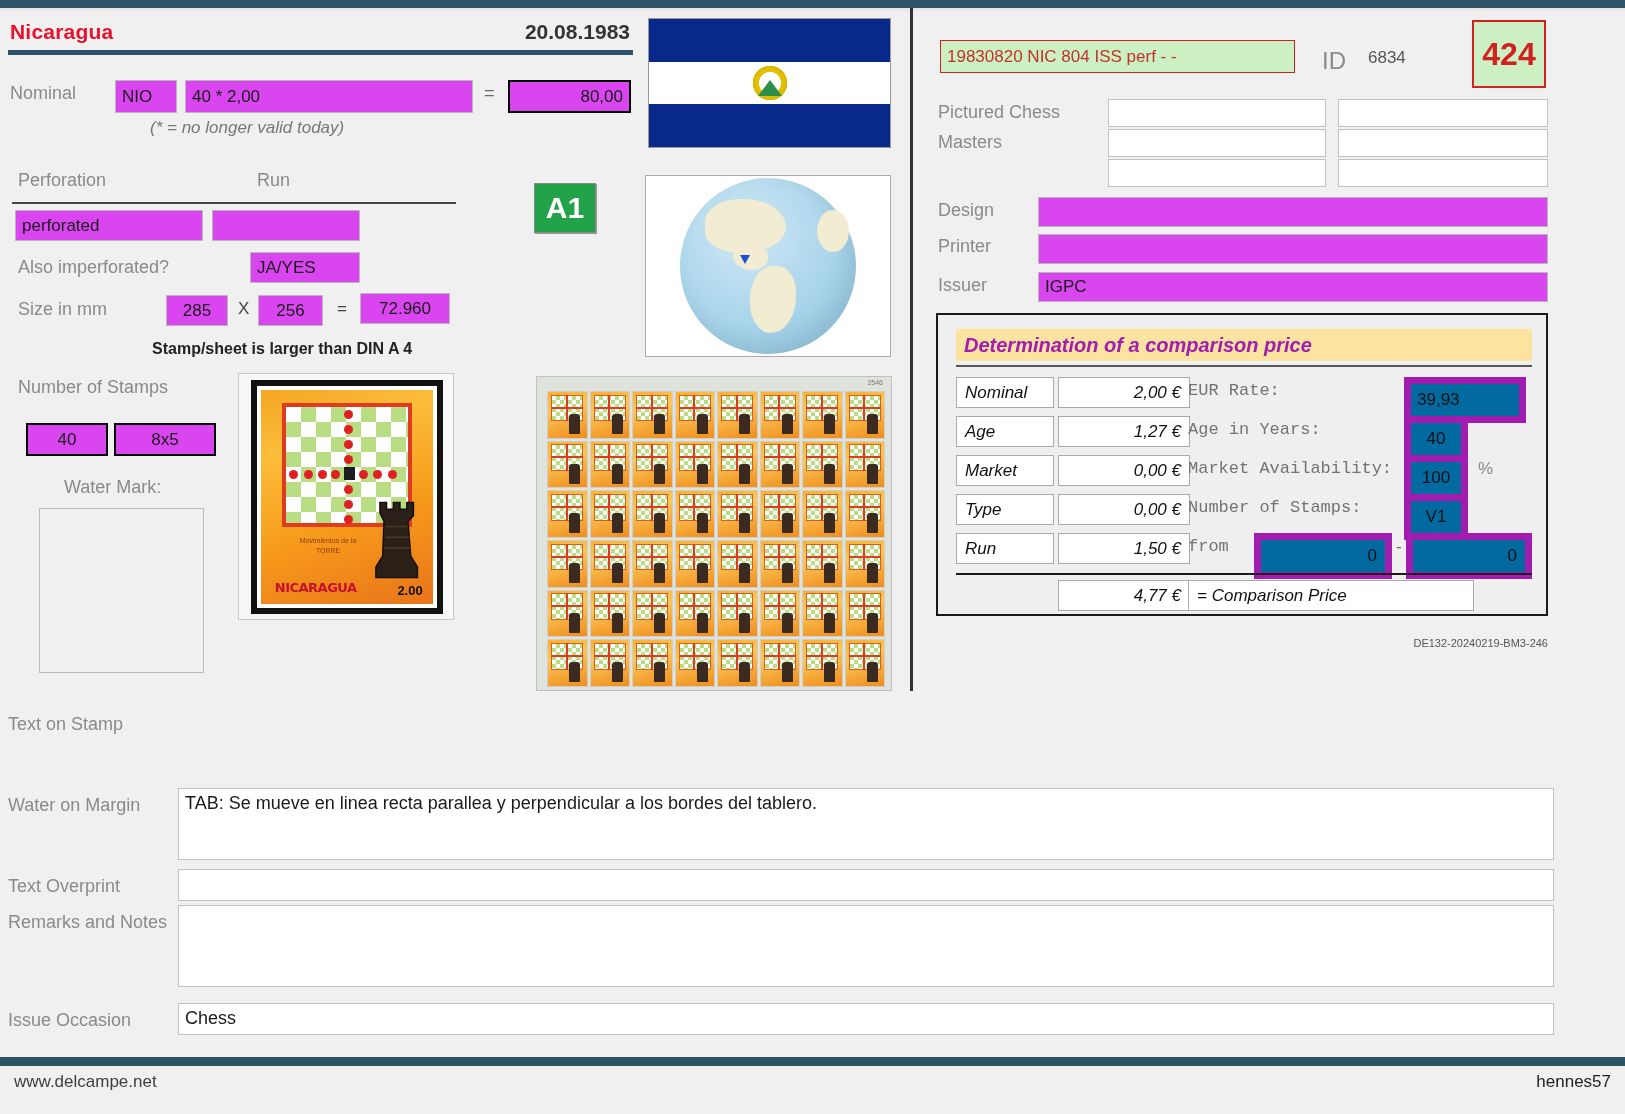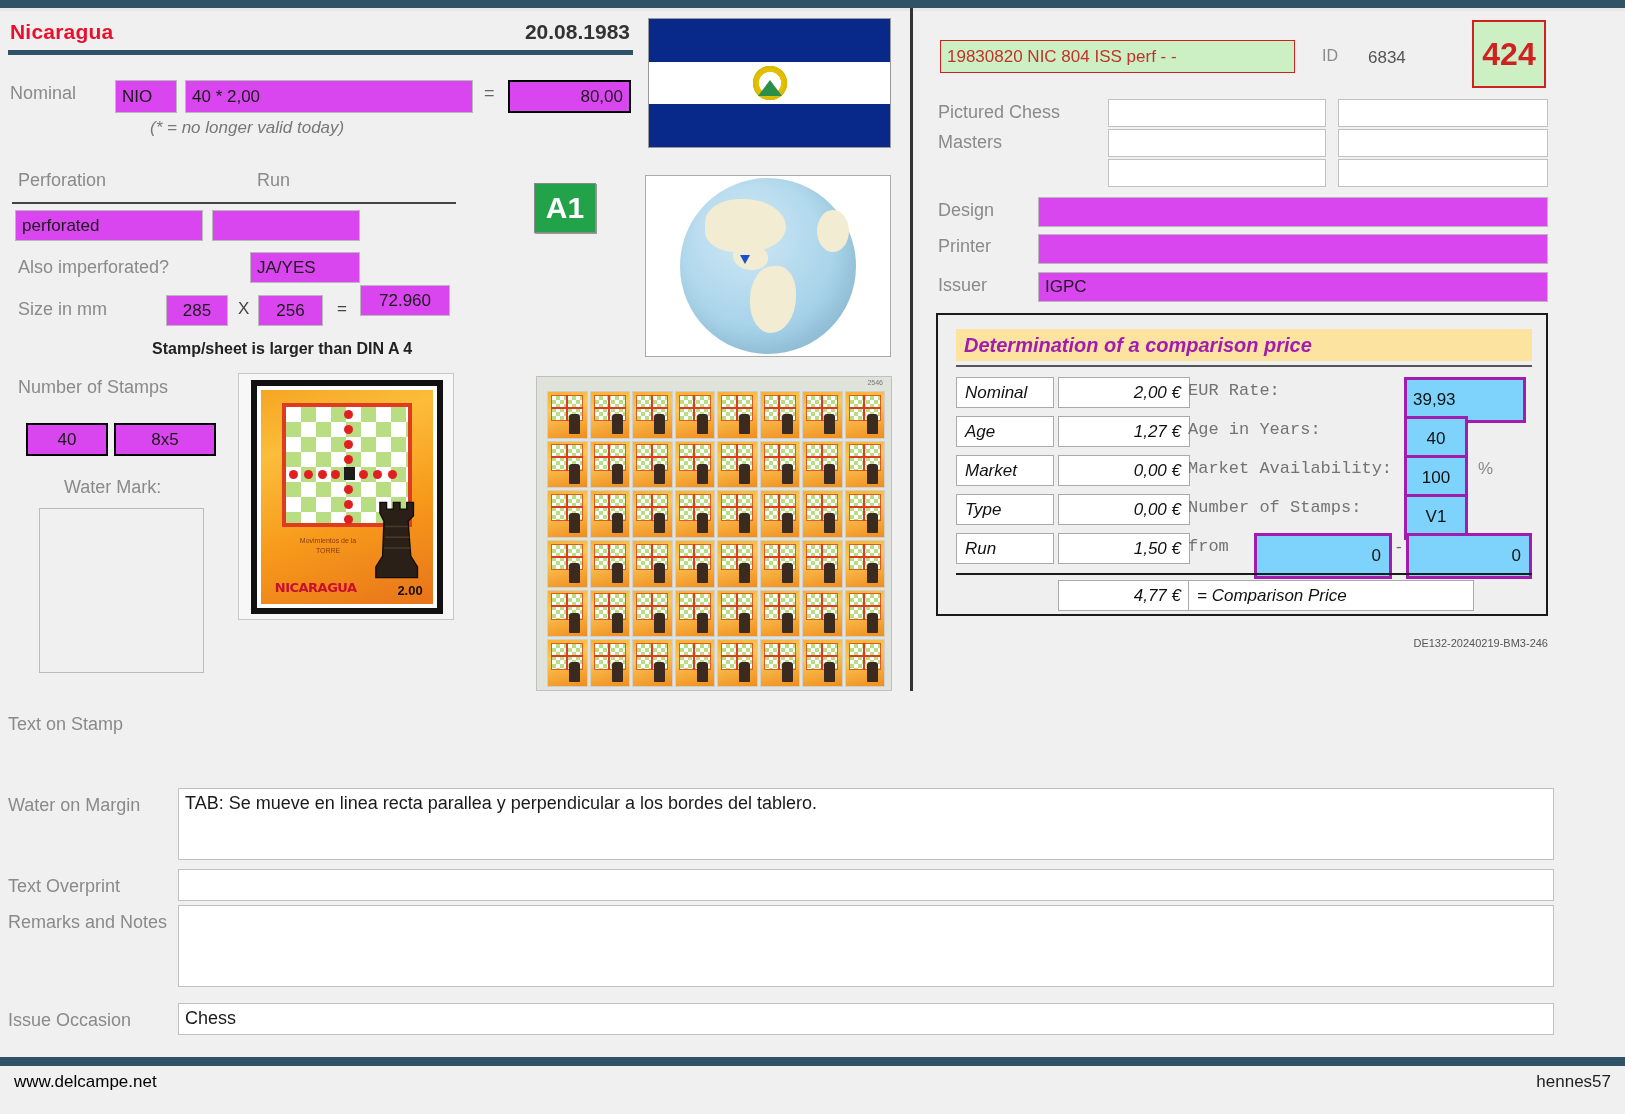--- a/index.html
+++ b/index.html
@@ -58,21 +58,21 @@
   #run-value { left:212px; top:210px; width:148px; height:31px; }
 
   #imperf-label { position:absolute; left:18px; top:257px; }
   #imperf-value { left:250px; top:252px; width:110px; height:31px; }
 
   #size-label { position:absolute; left:18px; top:299px; }
   #size-w { left:166px; top:295px; width:62px; height:31px; }
   #size-x { position:absolute; left:238px; top:299px; font-size:17px; color:#444; }
   #size-h { left:258px; top:295px; width:65px; height:31px; }
   #size-eq { position:absolute; left:337px; top:299px; font-size:17px; color:#444; }
-  #size-area { left:360px; top:285px; width:90px; height:31px; }
+  #size-area { left:360px; top:293px; width:90px; height:31px; }
   #din-note { position:absolute; left:152px; top:340px; font-size:16px; font-weight:bold; color:#222; }
 
   #numstamps-label { position:absolute; left:18px; top:377px; }
   #numstamps-count { left:26px; top:423px; width:82px; height:33px; border:2px solid #000; }
   #numstamps-grid { left:114px; top:423px; width:102px; height:33px; border:2px solid #000; }
   #watermark-label { position:absolute; left:64px; top:477px; }
   #watermark-box { position:absolute; left:39px; top:508px; width:165px; height:165px; background:#f0f0f0; border:1px solid #bbb; }
 
   
   #stamp-frame { position:absolute; left:238px; top:373px; width:216px; height:247px; background:#f7f7f7; border:1px solid #c8c8c8; }
@@ -138,21 +138,21 @@
       border-radius:3px 3px 1px 1px; }
   .sheet-code { position:absolute; right:8px; top:2px; font-size:7px; color:#777; }
 
   #vdivider { position:absolute; left:910px; top:8px; width:3px; height:683px; background:#333; }
 
   
   #ref-code {
     left:940px; top:40px; width:355px; height:33px;
     background:#ccf0c4; border:1px solid #d02020; color:#c0332a; font-size:17px;
   }
-  #id-label { position:absolute; left:1322px; top:47px; font-size:16px; color:#8a8a8a;text-align:right; }
+  #id-label { position:absolute; left:1322px; top:47px; font-size:24px; color:#8a8a8a;text-align:right; }
   #id-value { position:absolute; left:1368px; top:48px; font-size:17px; color:#555; }
   #count-badge { position:absolute; left:1472px; top:20px; width:74px; height:68px;
       background:#ccf0c4; border:2px solid #d02020;
       display:flex; align-items:center; justify-content:center;
       font-size:32px; font-weight:bold; color:#d02020; }
 
   #pcm-label1 { position:absolute; left:938px; top:102px; }
   #pcm-label2 { position:absolute; left:938px; top:132px; }
   .pcm { height:28px; background:#fff; border:1px solid #c2c2c2; position:absolute; }
   #pcm-1 { left:1108px; top:99px;  width:218px; }
@@ -175,21 +175,21 @@
   #cmp-title { position:absolute; left:18px; top:14px; width:576px; height:32px;
       background:#fde3a0; color:#a21caf; font-size:20px; font-weight:bold; font-style:italic;
       display:flex; align-items:center; padding-left:8px; }
   #cmp-rule { position:absolute; left:18px; top:50px; width:576px; height:2px; background:#555; }
 
   .cmp-name { position:absolute; left:18px; width:98px; height:31px; background:#fff; border:1px solid #aaa;
       font-size:17px; font-style:italic; color:#111; display:flex; align-items:center; padding-left:8px; }
   .cmp-val { position:absolute; left:120px; width:132px; height:31px; background:#fff; border:1px solid #aaa;
       font-size:17px; font-style:italic; color:#111; display:flex; align-items:center; justify-content:flex-end; padding-right:8px; }
   .cmp-lab { position:absolute; left:250px; font-size:17px; color:#737373;font-family:Liberation Mono, monospace; }
-  .cmp-in { position:absolute; background:#7dd3fc; border:3px solid #a21caf; height:46px;
+  .cmp-in { position:absolute; background:#0369a1; border:7px solid #a21caf; height:46px;
       font-size:17px; color:#111; display:flex; align-items:center; }
 
   #cr1-name { top:62px; } #cr1-val { top:62px; }
   #cr2-name { top:101px; } #cr2-val { top:101px; }
   #cr3-name { top:140px; } #cr3-val { top:140px; }
   #cr4-name { top:179px; } #cr4-val { top:179px; }
   #cr5-name { top:218px; } #cr5-val { top:218px; }
 
   #cl1 { top:66px; } #cl2 { top:105px; } #cl3 { top:144px; } #cl4 { top:183px; } #cl5 { top:222px; }
 
@@ -216,21 +216,21 @@
   .btxt { position:absolute; left:178px; background:#fff; border:1px solid #c2c2c2;
       font-size:18px; color:#1a1a1a; padding:4px 6px; width:1376px; }
 
   #l-tos { top:711px; } #f-tos { top:707px; height:72px; }
   #l-tom { top:792px; } #f-tom { top:788px; height:72px; }
   #l-tov { top:873px; } #f-tov { top:869px; height:32px; }
   #l-rmk { top:909px; } #f-rmk { top:905px; height:82px; }
   #l-iss { top:1007px; } #f-iss { top:1003px; height:32px; }
 
   .botrule { position:absolute; left:0; top:1057px; width:1625px; height:9px; background:#2e5266; }
-  #wm-left { position:absolute; left:14px; top:1072px; font-size:17px; color:#000000; }
+  #wm-left { position:absolute; left:14px; top:1072px; font-size:17px; color:#404040; }
   #wm-right { position:absolute; right:14px; top:1072px; font-size:17px; color:#222; }
 </style>
 </head>
 <body>
 
 <div class="page">
 
   <div class="topbar"></div>
   <div class="topbar2"></div>
 

